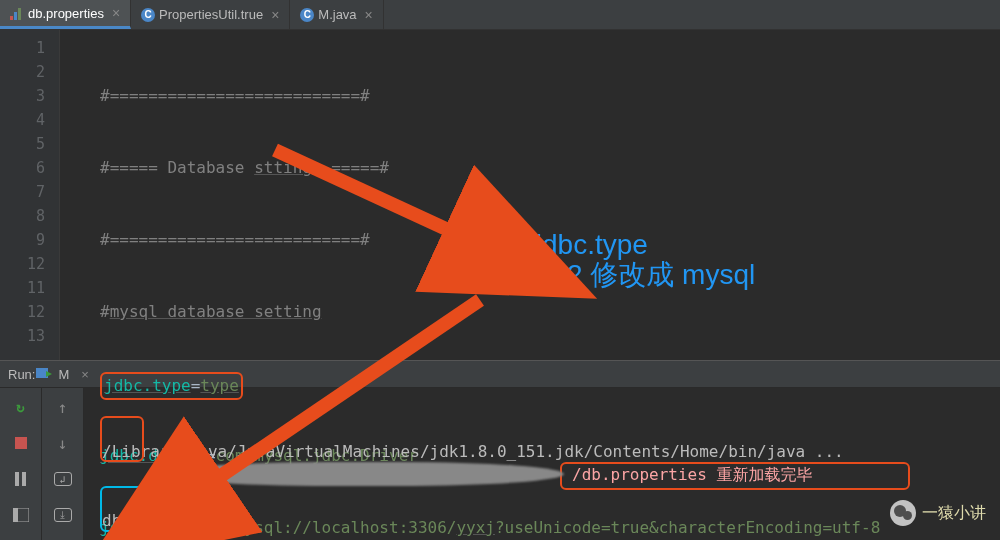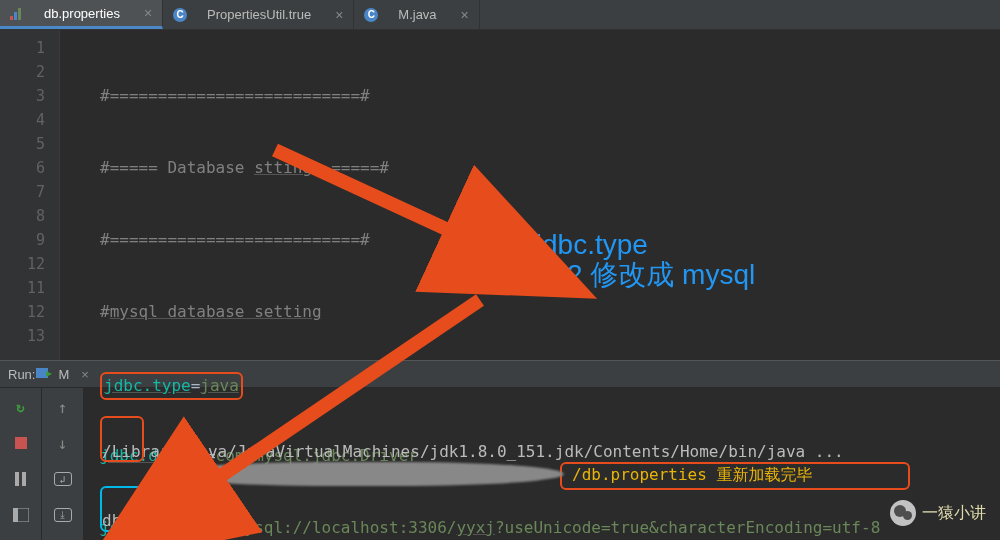--- a/index.html
+++ b/index.html
@@ -15,21 +15,21 @@
   
   .tabs {
     display: flex;
     background: #3c3f41;
     height: 30px;
     border-bottom: 1px solid #323232;
   }
   .tab {
     display: flex; align-items: center;
     padding: 0 10px;
-    gap: 20px;
+    gap: 4px;
     color: #bbbbbb;
     border-right: 1px solid #323232;
     font-family: sans-serif;
     font-size: 13px;
   }
   .tab.active {
     background: #4e5254;
     border-bottom: 3px solid #4a88c7;
     color: #fff;
   }
@@ -144,21 +144,21 @@
 
   
   .annotation {
     position: absolute;
     color: #2196f3;
     font-family: sans-serif;
     font-size: 28px;
     line-height: 30px;
   }
   .annotation.reload {
-    color: #eab308;
+    color: #fca5a5;
     background: rgba(0,0,0,0);
     text-align: center;
   }
   .red-box-console {
     position: absolute;
     border: 2px solid #e74c1c;
     border-radius: 6px;
   }
   .cyan-box-console {
     position: absolute;
@@ -236,21 +236,21 @@
     <div>12</div>
       <div>11</div>
       <div>12</div>
     <div>13</div>
   </div>
   <div class="code">
     <div><span class="c-comment">#==========================#</span></div>
     <div><span class="c-comment">#===== Database </span><span class="c-comment underline">sttings</span><span class="c-comment"> =====#</span></div>
     <div><span class="c-comment">#==========================#</span></div>
     <div><span class="c-comment">#</span><span class="c-comment underline">mysql database setting</span></div>
-    <div><span class="boxed-red"><span class="c-key underline">jdbc.type</span><span class="c-eq">=</span><span class="c-val underline">java</span></span></div>
+    <div><span class="boxed-red"><span class="c-key underline">jdbc.type</span><span class="c-eq">=</span><span class="c-val underline">type</span></span></div>
     <div><span class="c-key underline">jdbc.driver</span><span class="c-eq">=</span><span class="c-val">com.mysql.jdbc.Driver</span></div>
     <div><span class="c-key underline">jdbc.url</span><span class="c-eq">=</span><span class="c-val">jdbc:mysql://localhost:3306/</span><span class="c-val underline">yyxj</span><span class="c-val">?useUnicode=true&amp;characterEncoding=utf-8</span></div>
     
     
     
     
     
     
   </div>
 </div>

